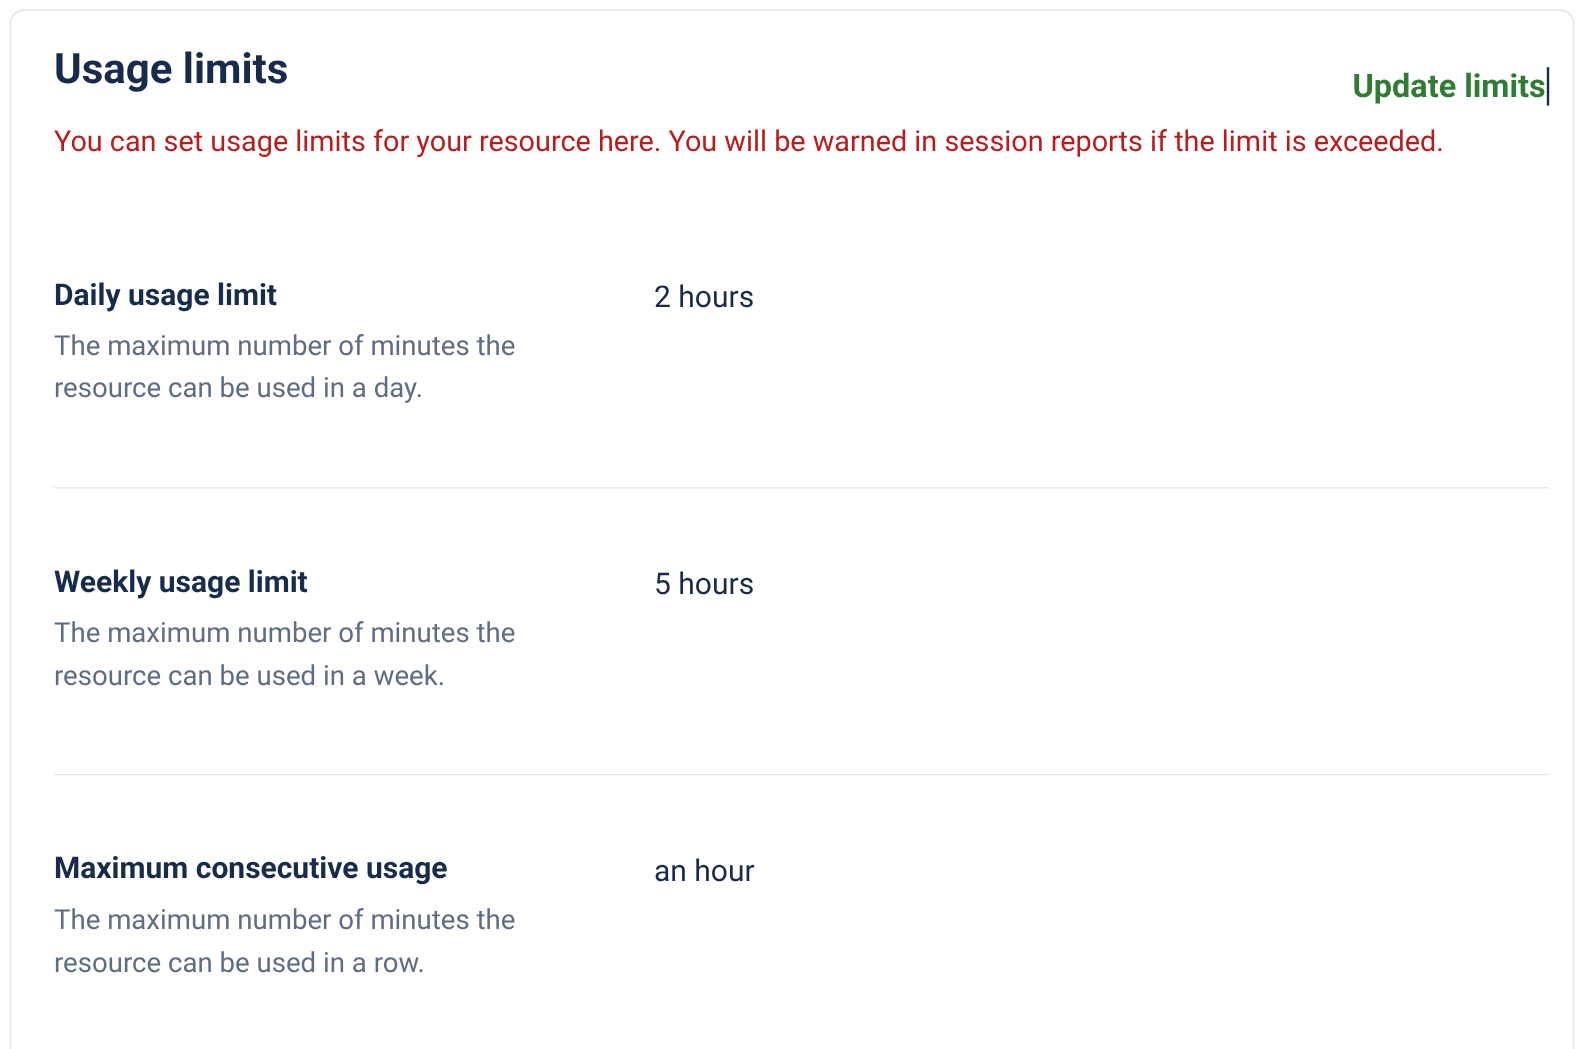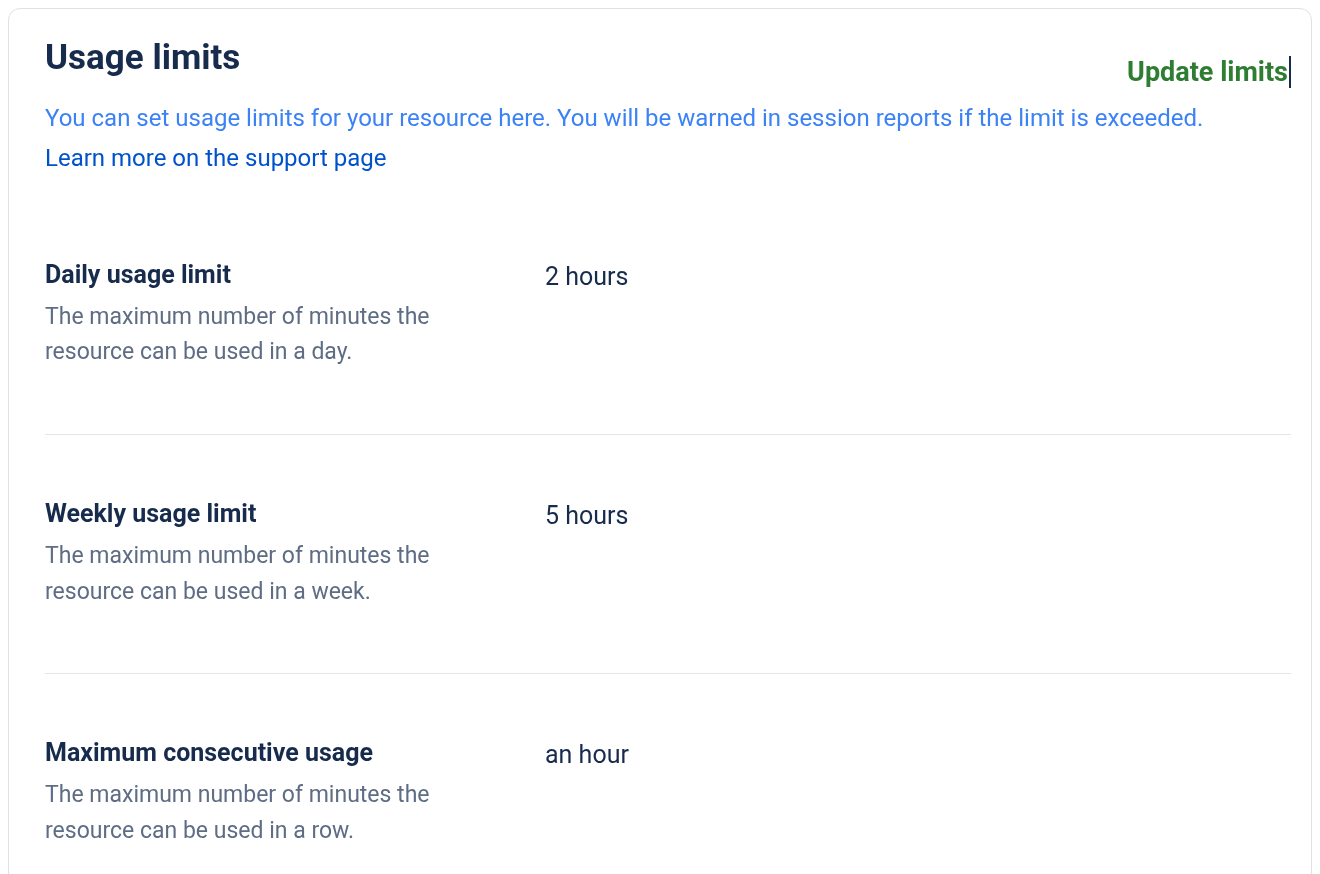--- a/index.html
+++ b/index.html
@@ -36,21 +36,21 @@
       font-weight: 700;
       color: #2e7d32;
       cursor: pointer;
       border-right: 2px solid #172b4d;
       padding-right: 1px;
       line-height: 1.2;
       margin-top: 19px;
     }
     .description {
       font-size: 24px;
-      color: #3b82f6;
+      color: #b91c1c;
       line-height: 1.55;
       margin-bottom: 6px;
     }
     .learn-more {
       font-size: 24px;
       color: #0052cc;
       cursor: pointer;
       text-decoration: none;
       display: inline-block;
     }
@@ -97,21 +97,20 @@
   </style>
 </head>
 <body>
 
 <div class="card">
   <div class="header-row">
     <h1 class="title">Usage limits</h1>
     <span class="update-link">Update limits</span>
   </div>
   <p class="description">You can set usage limits for your resource here. You will be warned in session reports if the limit is exceeded.</p>
-  <a class="learn-more">Learn more on the support page</a>
 
   <div class="spacer"></div>
 
   <div class="limits-list">
 
     <div class="limit-row first">
       <div class="limit-left">
         <div class="limit-title">Daily usage limit</div>
         <div class="limit-desc">The maximum number of minutes the resource can be used in a day.</div>
       </div>

